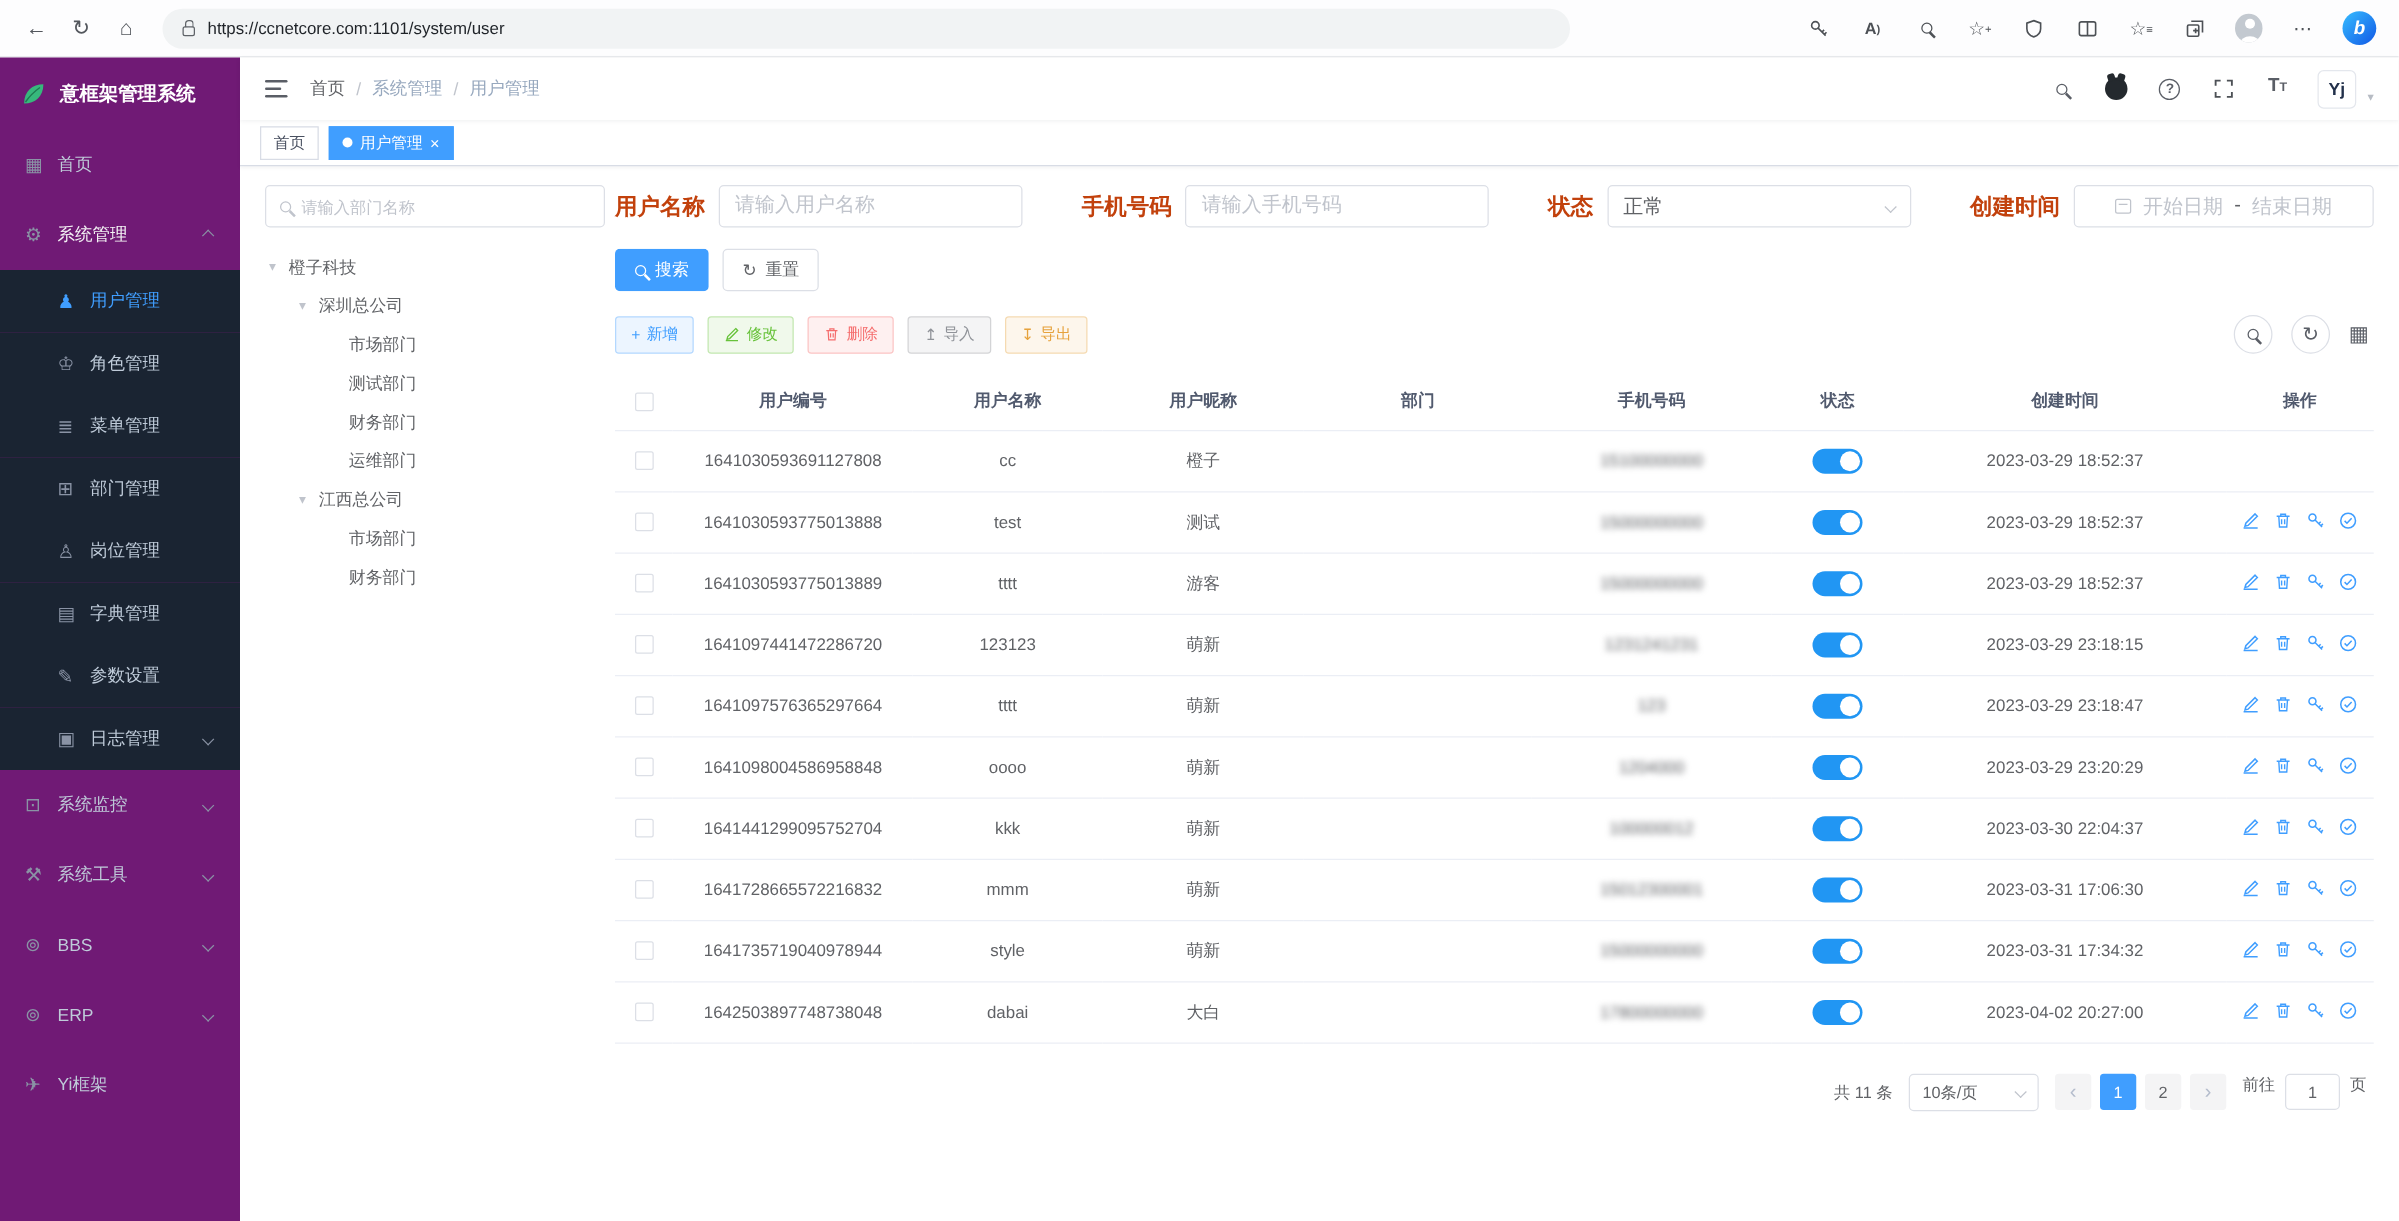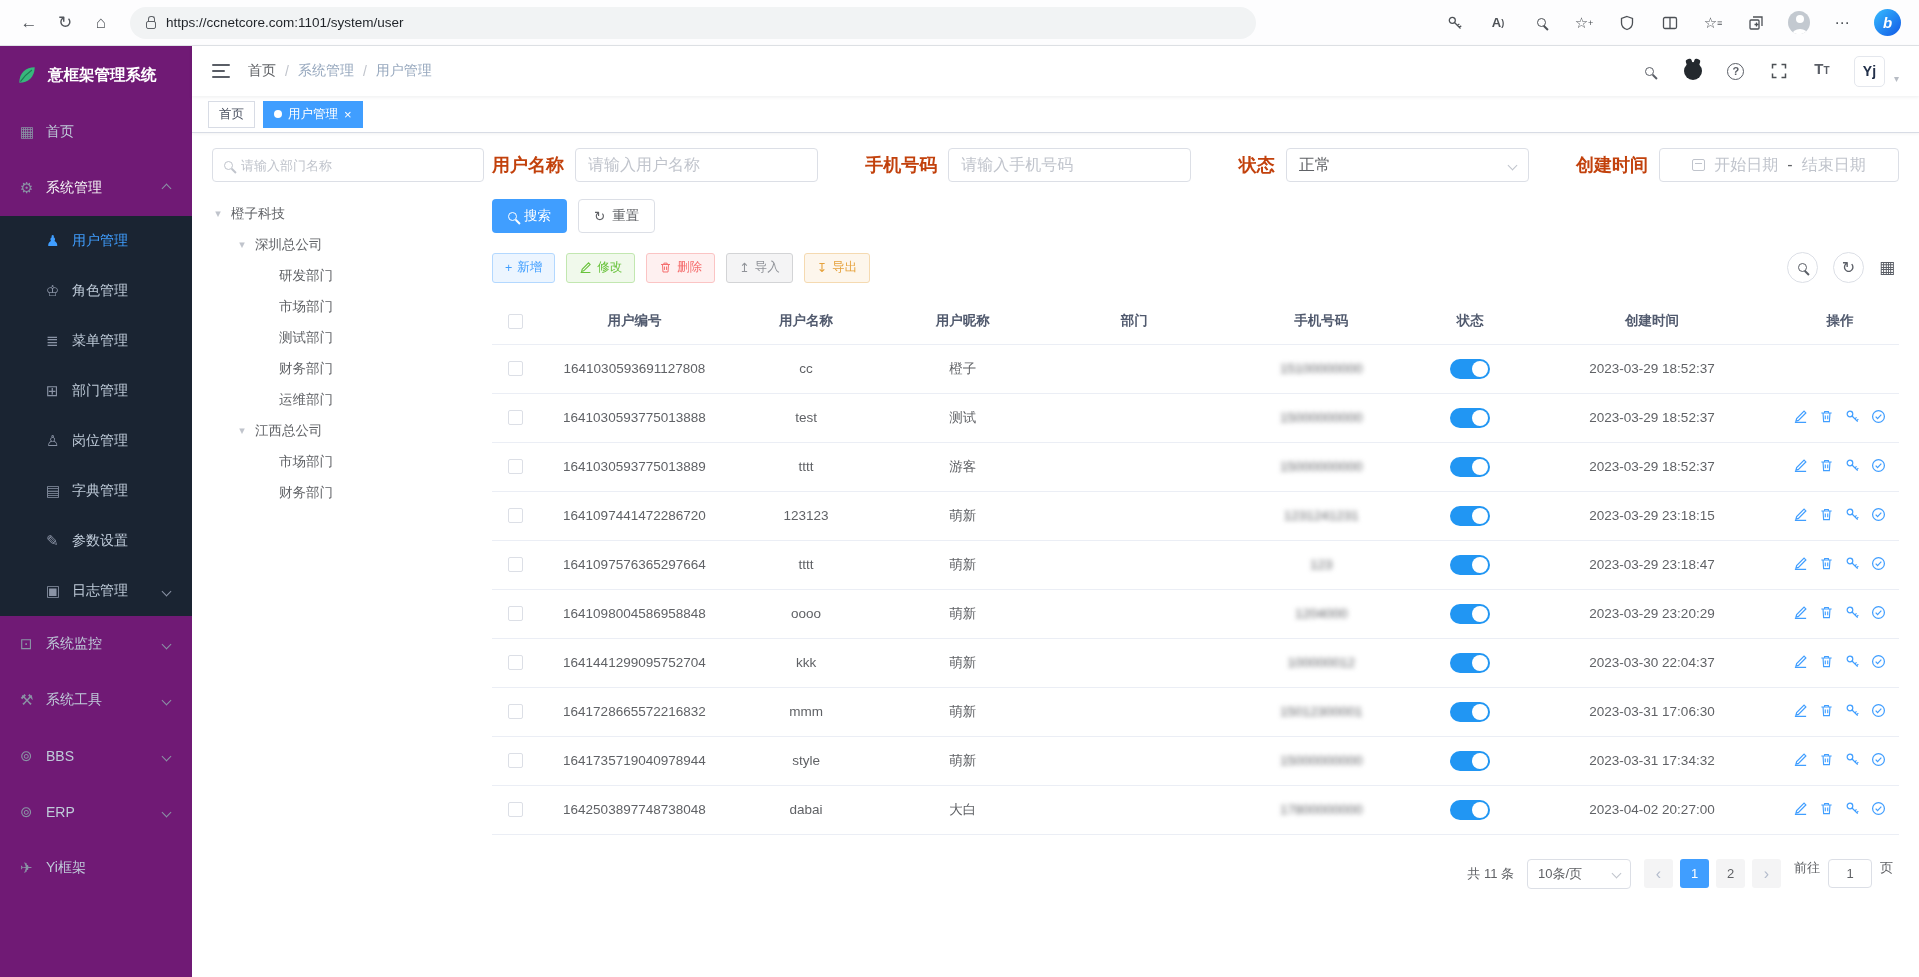--- a/index.html
+++ b/index.html
@@ -357,24 +357,20 @@
             <div class="tn" style="padding-left: 0px;">
               <span class="tcaret">▾</span>
               <span class="tlabel">橙子科技</span>
             </div>
             <div class="tn" style="padding-left: 24px;">
               <span class="tcaret">▾</span>
               <span class="tlabel">深圳总公司</span>
             </div>
             <div class="tn" style="padding-left: 48px;">
               <span class="tcaret"></span>
-              <span class="tlabel">研发部门</span>
-            </div>
-            <div class="tn" style="padding-left: 48px;">
-              <span class="tcaret"></span>
               <span class="tlabel">市场部门</span>
             </div>
             <div class="tn" style="padding-left: 48px;">
               <span class="tcaret"></span>
               <span class="tlabel">测试部门</span>
             </div>
             <div class="tn" style="padding-left: 48px;">
               <span class="tcaret"></span>
               <span class="tlabel">财务部门</span>
             </div>

